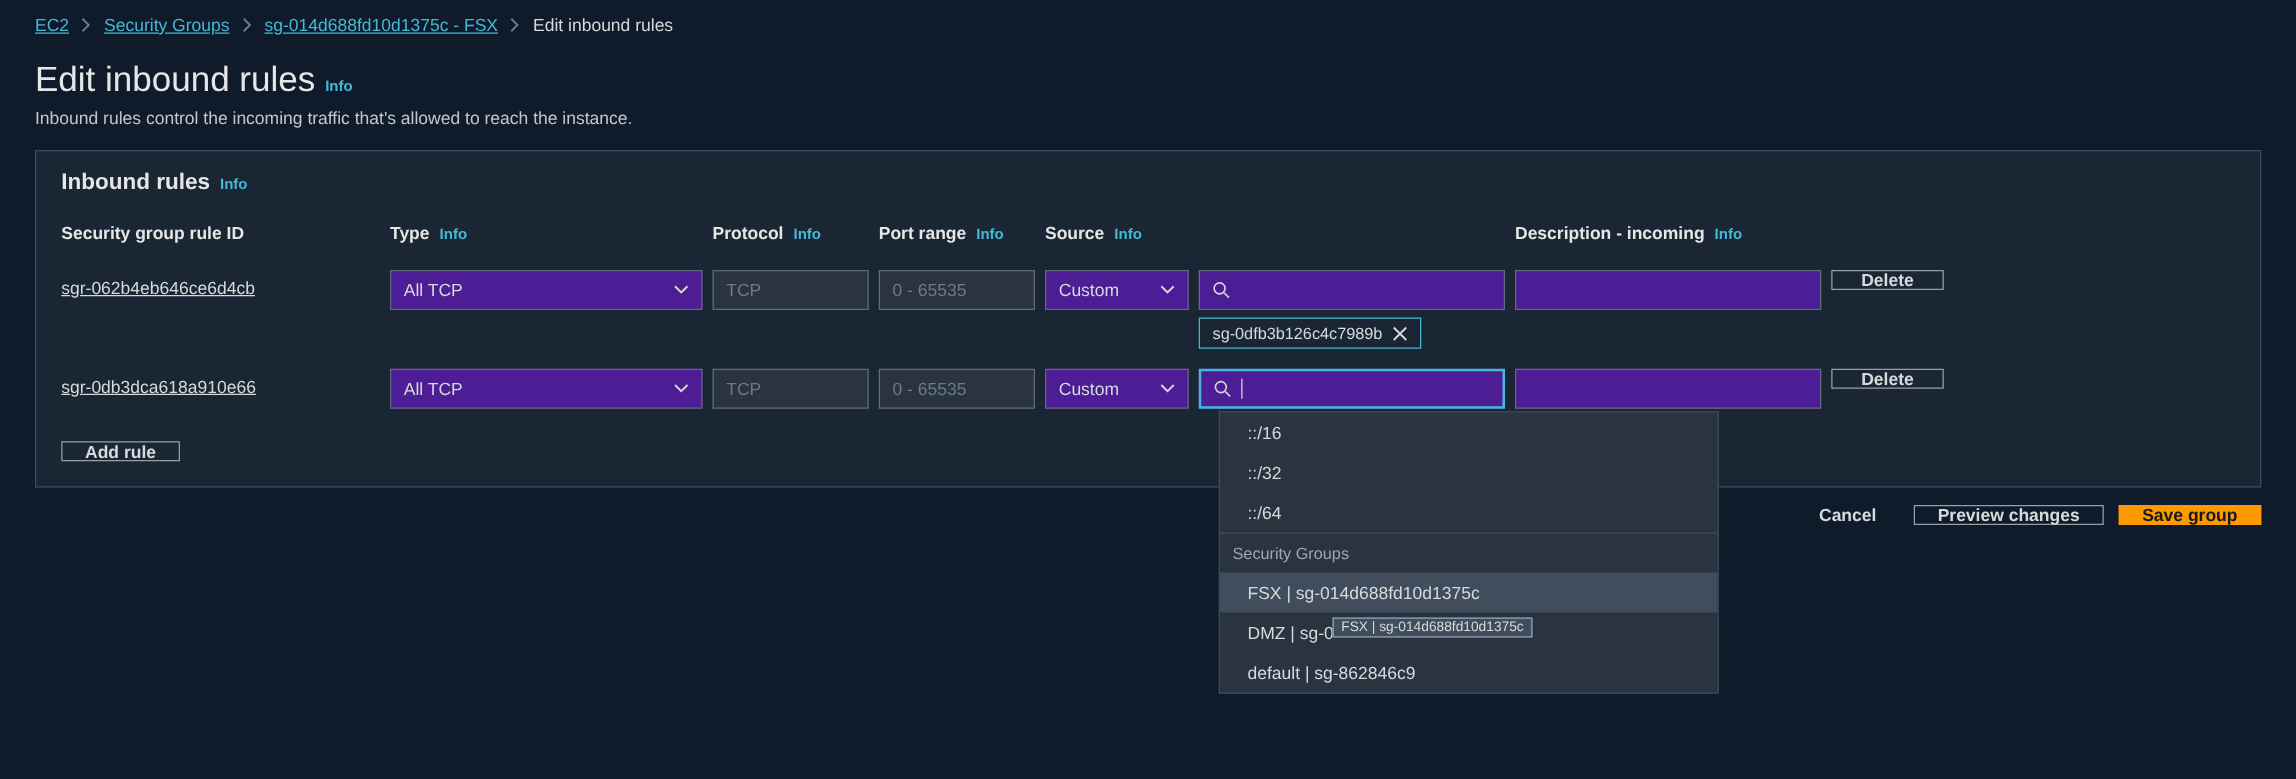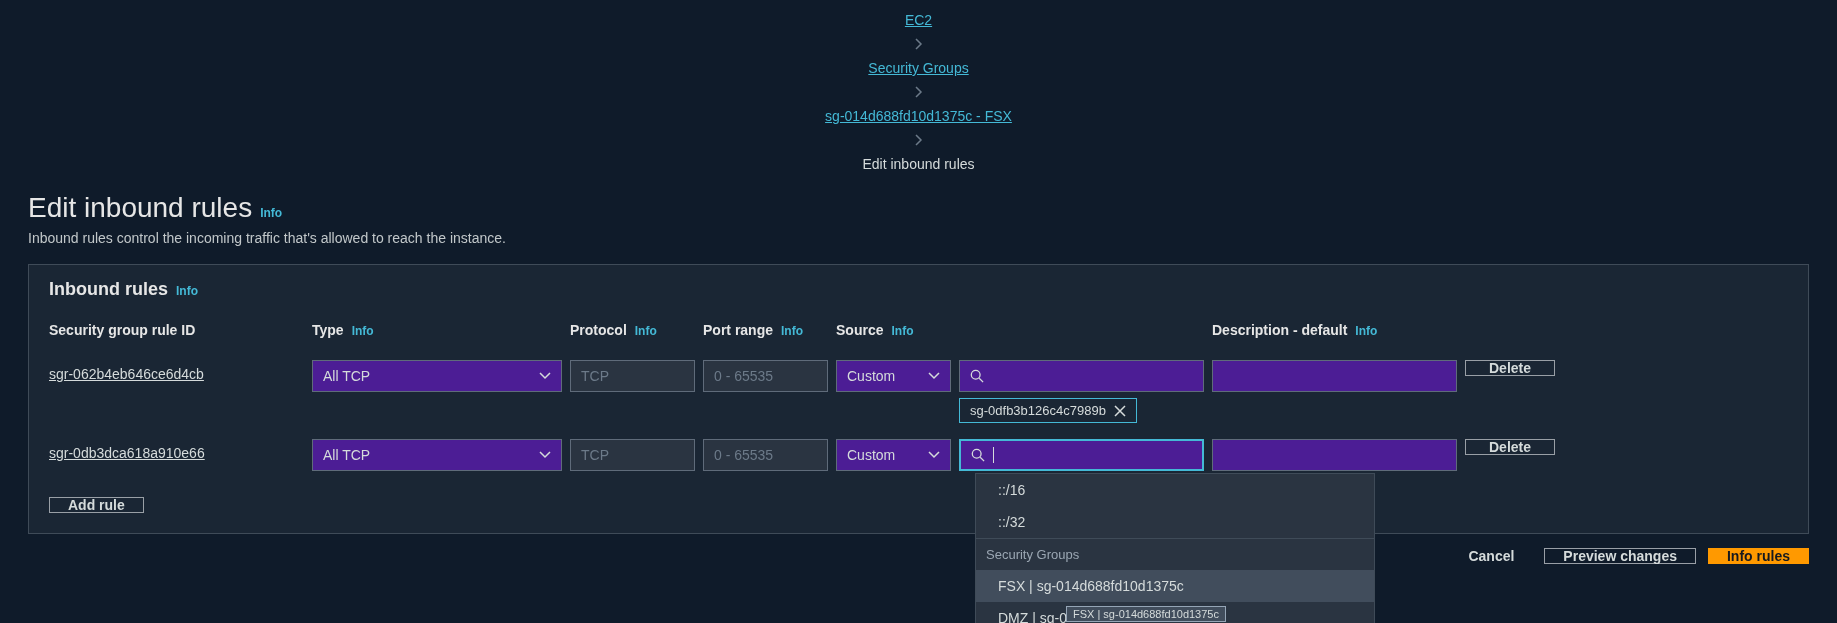--- a/index.html
+++ b/index.html
@@ -6,21 +6,21 @@
   body {
     background: #0f1b2a;
     color: #d5dbdb;
     font-family: "Amazon Ember", "Helvetica Neue", Arial, sans-serif;
     font-size: 14px;
     width: 1837px;
     min-height: 623px;
     padding-top: 8px;
   }
   a { color: #44b9d6; text-decoration: underline; cursor: pointer; }
-  .breadcrumbs { display: flex; align-items: center; gap: 10px; padding: 4px 28px 10px; font-size: 14px; flex-direction: column; }
+  .breadcrumbs { display: flex; align-items: center; gap: 10px; padding: 4px 28px 10px; font-size: 14px; }
   .breadcrumbs .sep { color: #6c7a89; }
   .breadcrumbs .current { color: #d5dbdb; text-decoration: none; }
   .page-title-row { padding: 10px 28px 4px; display: flex; align-items: baseline; gap: 8px; }
   .page-title { font-size: 28px; font-weight: 400; color: #e6e6e6; }
   .info-link { color: #44b9d6; font-size: 12px; font-weight: 700; cursor: pointer; }
   .subtitle { padding: 2px 28px 18px; color: #c2c8ca; font-size: 14px; }
   .panel {
     margin: 0 28px;
     background: #1a2634;
     border: 1px solid #3f4b58;
@@ -189,21 +189,21 @@
         </div>
       <div class="header-cell">
           <span>Port range</span>
           <span class="info-link">Info</span>
         </div>
       <div class="header-cell source-header">
           <span>Source</span>
           <span class="info-link">Info</span>
         </div>
       <div class="header-cell desc-header">
-          <span>Description - default</span>
+          <span>Description - incoming</span>
           <span class="info-link">Info</span>
         </div>
       <div class="dummy-last"></div>
     </div>
 
     <div class="data-row">
       <div class="cell-text">sgr-062b4eb646ce6d4cb</div>
       <div class="select">
         <span>All TCP</span>
         <span class="caret">
@@ -273,20 +273,21 @@
                 <line x1="10.5" y1="10.5" x2="15" y2="15" stroke="#d5dbdb" stroke-width="1.5"></line>
               </svg>
           </span>
           <span class="caret-cursor"></span>
           <input style="">
         </div>
 
         <div class="dropdown">
           <div class="opt">::/16</div>
           <div class="opt">::/32</div>
+          <div class="opt">::/64</div>
           <div class="group">Security Groups</div>
           <div class="opt hover">FSX | sg-014d688fd10d1375c</div>
           <div class="opt">
             <span>DMZ | sg-0</span>
             <span class="tooltip">FSX | sg-014d688fd10d1375c</span>
           </div>
           <div class="opt">default | sg-862846c9</div>
         </div>
       </div>
       <div class="input"></div>
@@ -295,14 +296,14 @@
 
     <div class="add-rule-row">
       <button class="btn">Add rule</button>
     </div>
   </div>
 </div>
 
 <div class="footer">
   <button class="btn" style="border:none;">Cancel</button>
   <button class="btn">Preview changes</button>
-  <button class="btn btn-primary">Info rules</button>
+  <button class="btn btn-primary">Save group</button>
 </div>
 
 </body></html>

